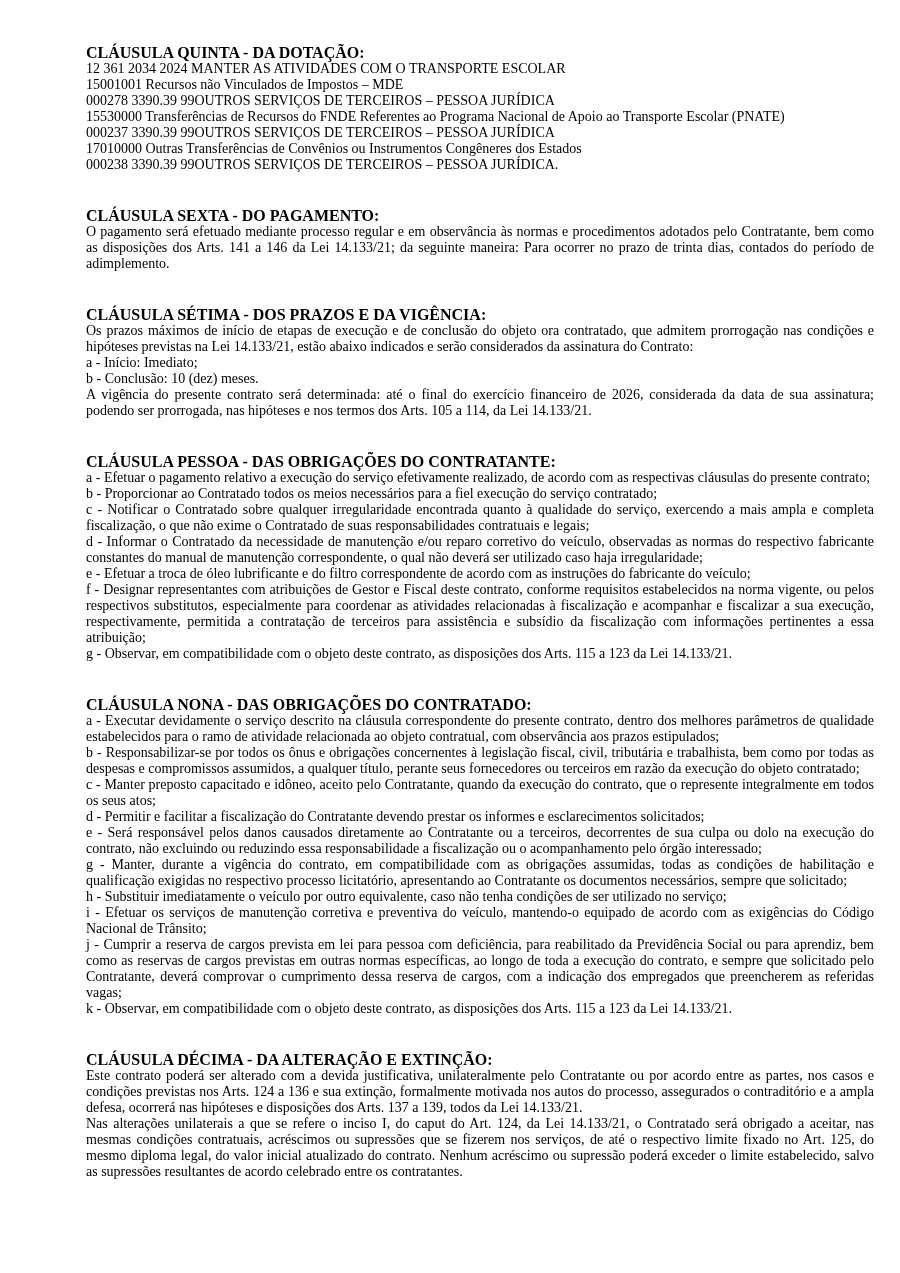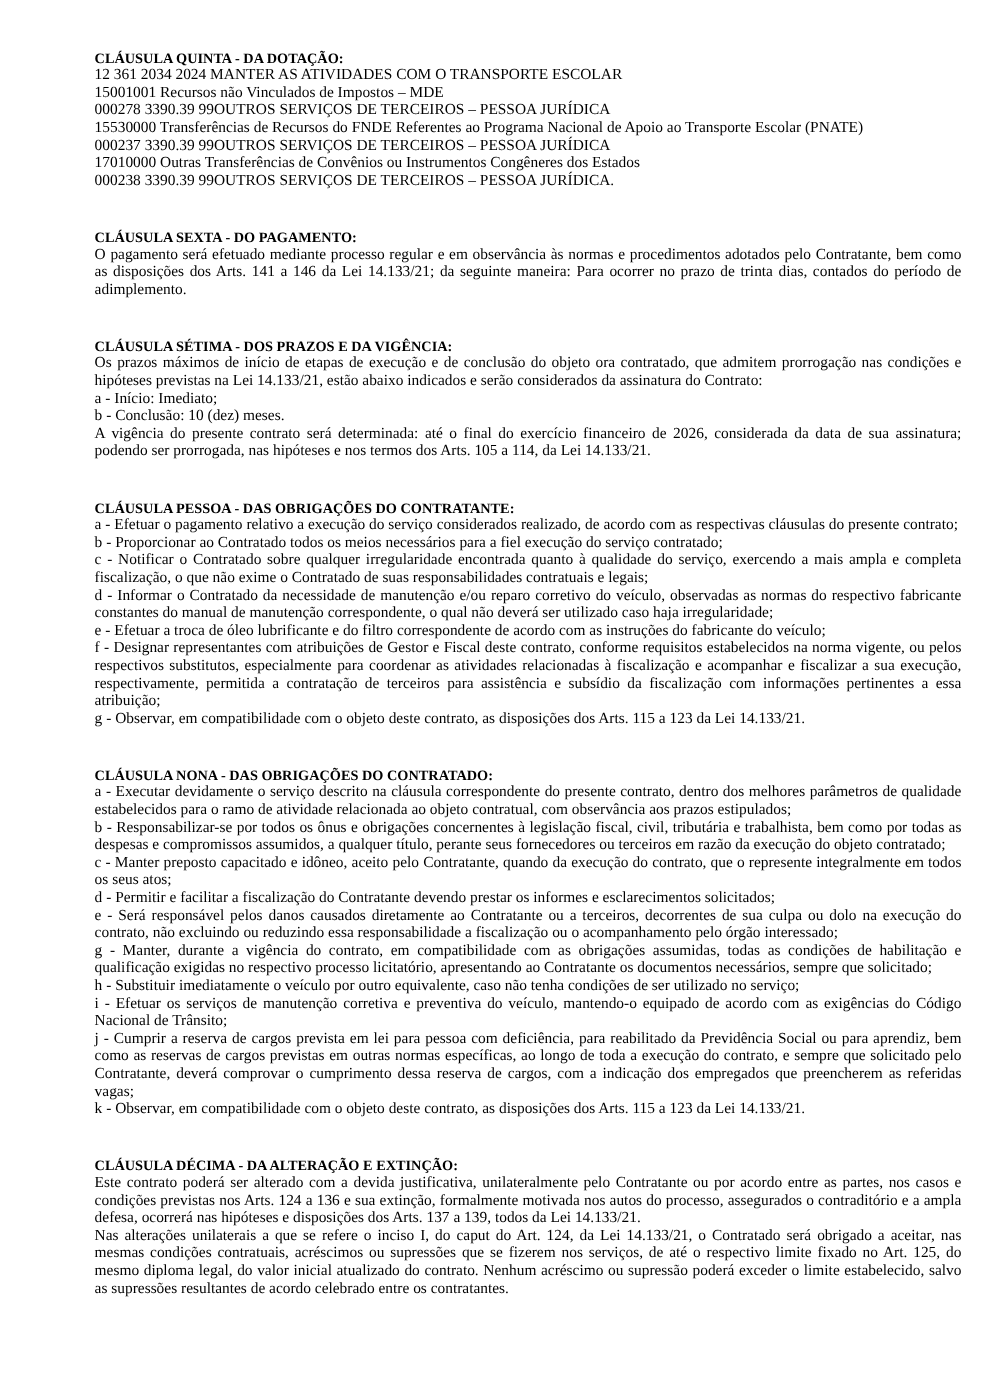--- a/index.html
+++ b/index.html
@@ -18,21 +18,21 @@
     font-size: 14px;
     line-height: 16px;
     color: #000000;
     overflow: hidden;
   }
   .section + .section {
     margin-top: 34px;
   }
   .section h2 {
     margin: 0;
-    font-size: 13px;
+    font-size: 16px;
     line-height: 17px;
     font-weight: bold;
     text-align: left;
   }
   .section p {
     margin: 0;
     text-align: justify;
   }
 </style>
 </head>
@@ -59,21 +59,21 @@
   <section class="section">
     <h2>CLÁUSULA SÉTIMA - DOS PRAZOS E DA VIGÊNCIA:</h2>
     <p>Os prazos máximos de início de etapas de execução e de conclusão do objeto ora contratado, que admitem prorrogação nas condições e hipóteses previstas na Lei 14.133/21, estão abaixo indicados e serão considerados da assinatura do Contrato:</p>
     <p>a - Início: Imediato;</p>
     <p>b - Conclusão: 10 (dez) meses.</p>
     <p>A vigência do presente contrato será determinada: até o final do exercício financeiro de 2026, considerada da data de sua assinatura; podendo ser prorrogada, nas hipóteses e nos termos dos Arts. 105 a 114, da Lei 14.133/21.</p>
   </section>
 
   <section class="section">
     <h2>CLÁUSULA PESSOA - DAS OBRIGAÇÕES DO CONTRATANTE:</h2>
-    <p>a - Efetuar o pagamento relativo a execução do serviço considerados realizado, de acordo com as respectivas cláusulas do presente contrato;</p>
+    <p>a - Efetuar o pagamento relativo a execução do serviço efetivamente realizado, de acordo com as respectivas cláusulas do presente contrato;</p>
     <p>b - Proporcionar ao Contratado todos os meios necessários para a fiel execução do serviço contratado;</p>
     <p>c - Notificar o Contratado sobre qualquer irregularidade encontrada quanto à qualidade do serviço, exercendo a mais ampla e completa fiscalização, o que não exime o Contratado de suas responsabilidades contratuais e legais;</p>
     <p>d - Informar o Contratado da necessidade de manutenção e/ou reparo corretivo do veículo, observadas as normas do respectivo fabricante constantes do manual de manutenção correspondente, o qual não deverá ser utilizado caso haja irregularidade;</p>
     <p>e - Efetuar a troca de óleo lubrificante e do filtro correspondente de acordo com as instruções do fabricante do veículo;</p>
     <p>f - Designar representantes com atribuições de Gestor e Fiscal deste contrato, conforme requisitos estabelecidos na norma vigente, ou pelos respectivos substitutos, especialmente para coordenar as atividades relacionadas à fiscalização e acompanhar e fiscalizar a sua execução, respectivamente, permitida a contratação de terceiros para assistência e subsídio da fiscalização com informações pertinentes a essa atribuição;</p>
     <p>g - Observar, em compatibilidade com o objeto deste contrato, as disposições dos Arts. 115 a 123 da Lei 14.133/21.</p>
   </section>
 
   <section class="section">
     <h2>CLÁUSULA NONA - DAS OBRIGAÇÕES DO CONTRATADO:</h2>

